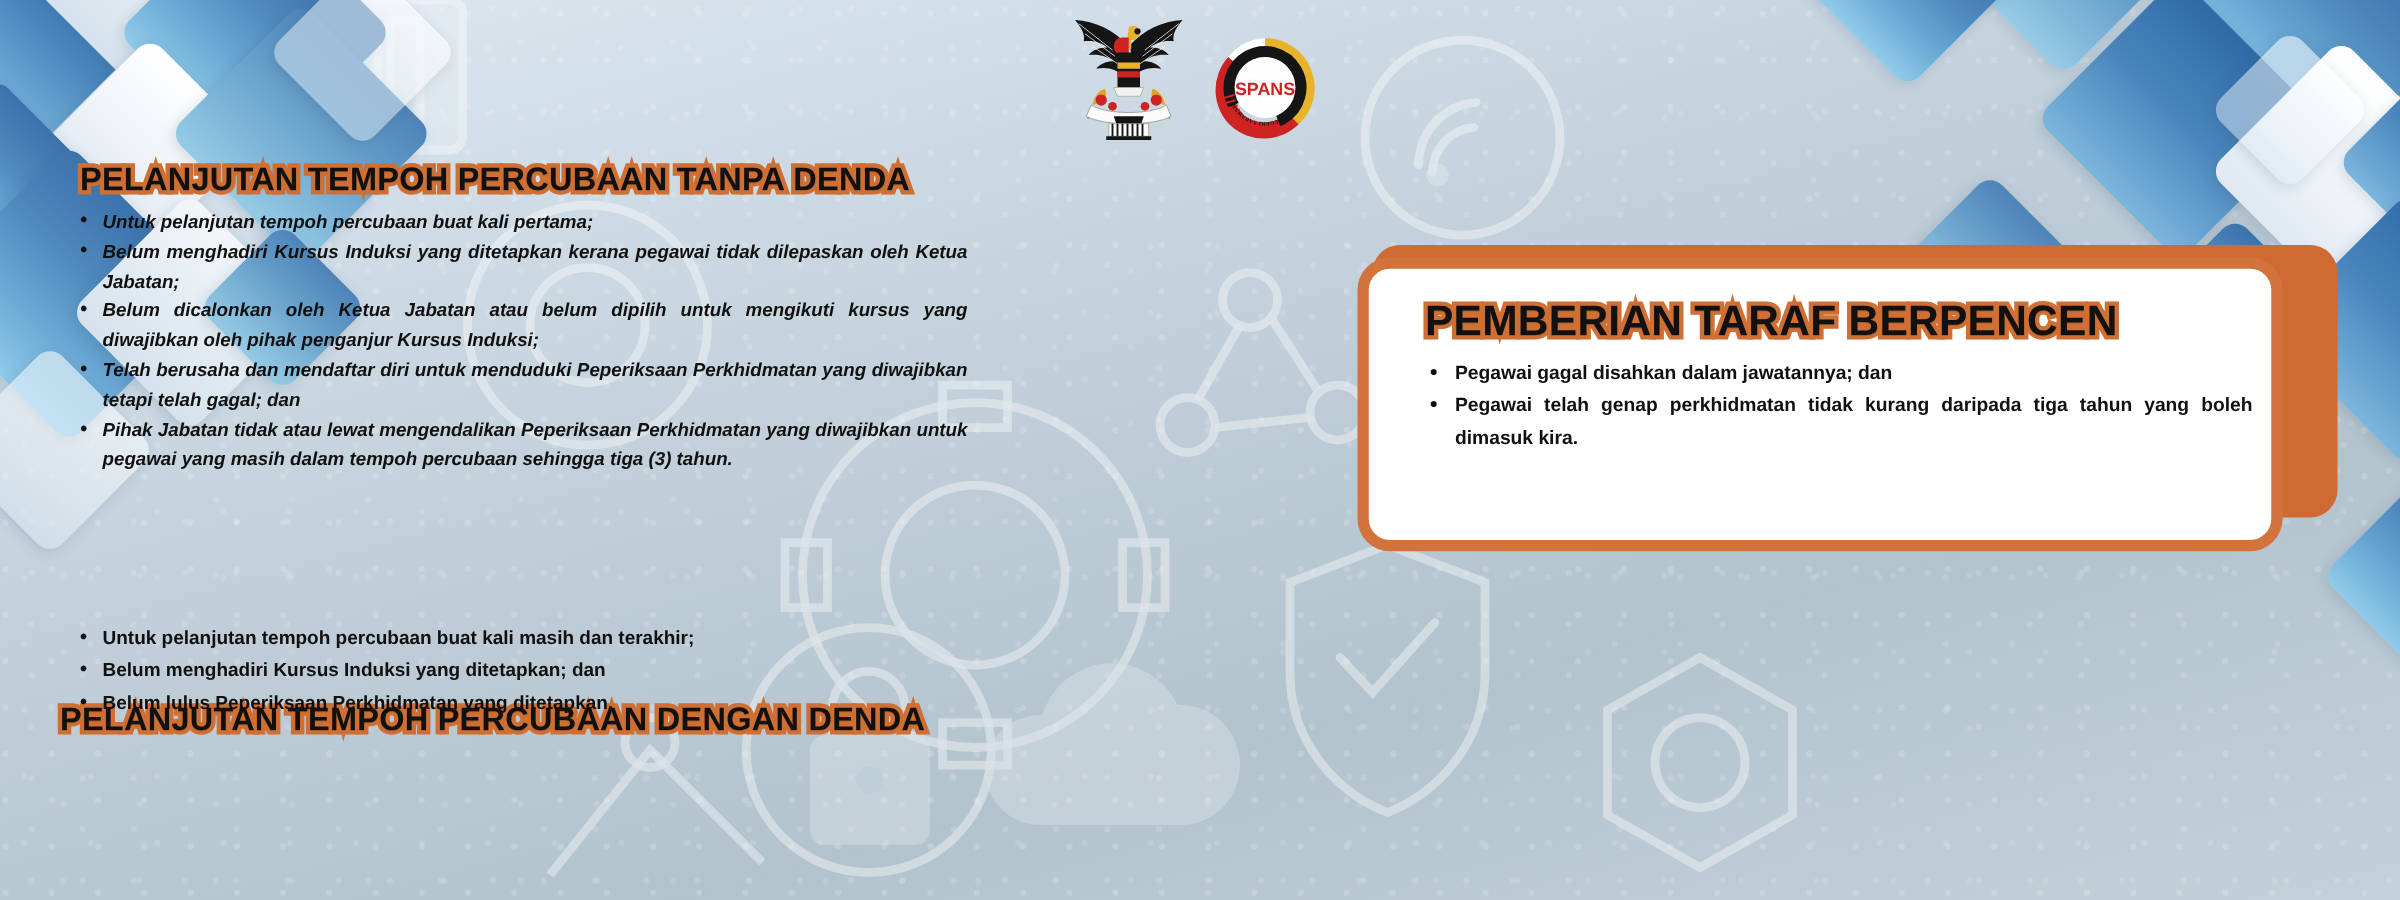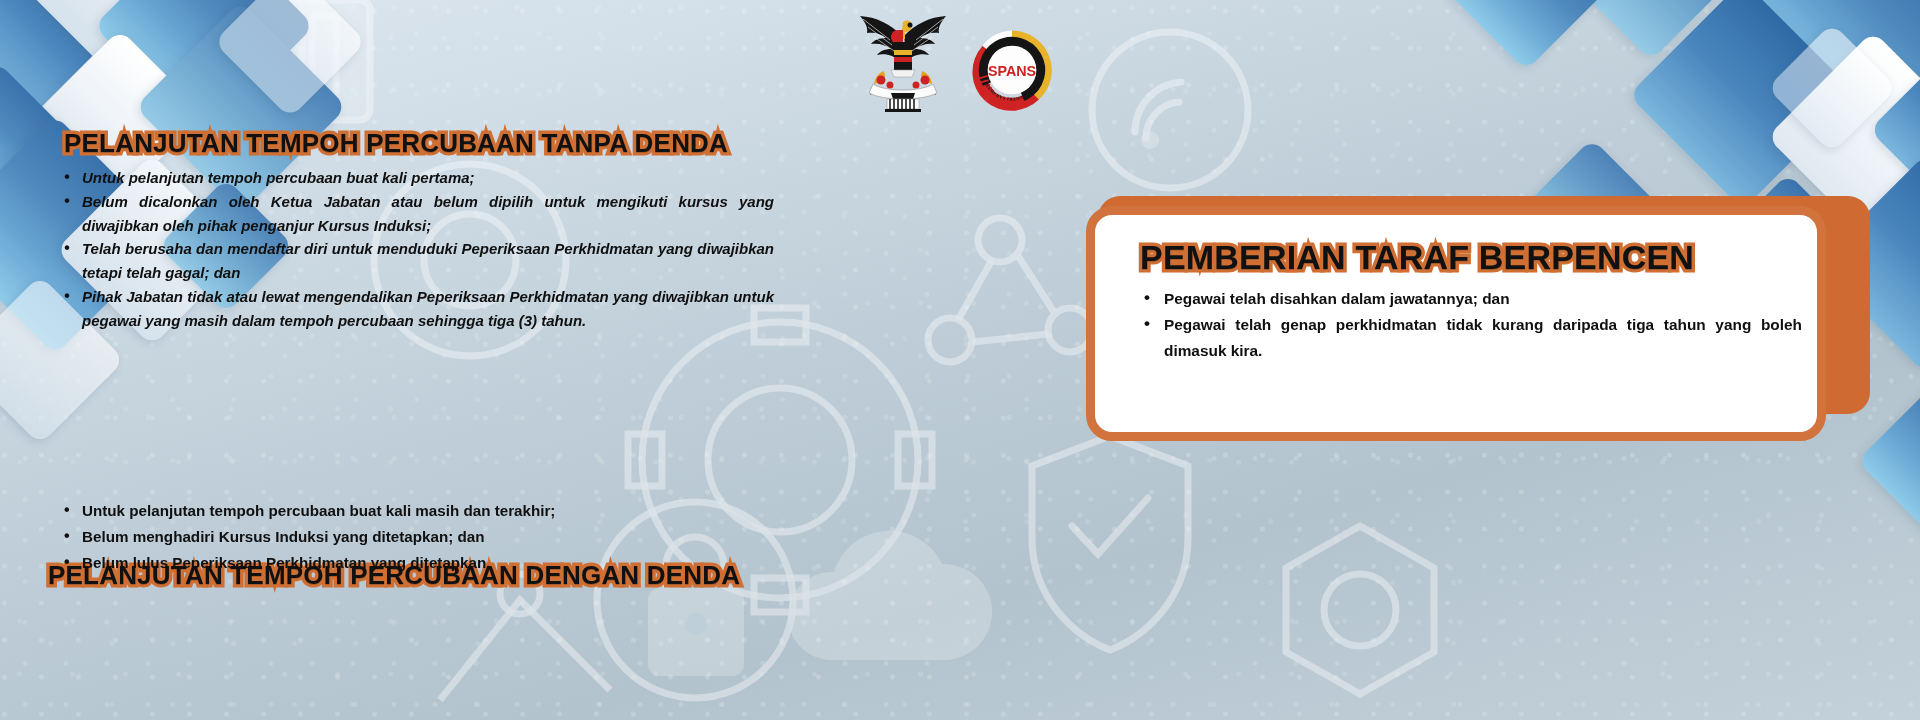--- a/index.html
+++ b/index.html
@@ -290,36 +290,37 @@
       </text>
 
       <text x="100" y="114" text-anchor="middle" font-family="'Liberation Sans', sans-serif" font-size="34" font-weight="bold" fill="#cf2222">SPANS</text>
     </svg>
   </div>
 
   <div class="head-band" id="head1" style="left:64px; top:128px;">PELANJUTAN TEMPOH PERCUBAAN TANPA DENDA</div>
 
   <ul class="bullets" id="left-list-1">
     <li>Untuk pelanjutan tempoh percubaan buat kali pertama;</li>
+    <li>Belum menghadiri Kursus Induksi yang ditetapkan kerana pegawai tidak dilepaskan oleh Ketua Jabatan;</li>
     <li>Belum dicalonkan oleh Ketua Jabatan atau belum dipilih untuk mengikuti kursus yang diwajibkan oleh pihak penganjur Kursus Induksi;</li>
     <li>Telah berusaha dan mendaftar diri untuk menduduki Peperiksaan Perkhidmatan yang diwajibkan tetapi telah gagal; dan</li>
     <li>Pihak Jabatan tidak atau lewat mengendalikan Peperiksaan Perkhidmatan yang diwajibkan untuk pegawai yang masih dalam tempoh percubaan sehingga tiga (3) tahun.</li>
   </ul>
 
   <div class="head-band" id="head2" style="left:48px; top:560px;">PELANJUTAN TEMPOH PERCUBAAN DENGAN DENDA</div>
 
   <ul class="bullets" id="left-list-2">
     <li>Untuk pelanjutan tempoh percubaan buat kali masih dan terakhir;</li>
     <li>Belum menghadiri Kursus Induksi yang ditetapkan; dan</li>
     <li>Belum lulus Peperiksaan Perkhidmatan yang ditetapkan.</li>
   </ul>
 
   <div id="card-back"></div>
   <div id="card-white"></div>
 
   <div class="head-band" id="card-title">PEMBERIAN TARAF BERPENCEN</div>
 
   <ul class="bullets" id="card-list">
-    <li>Pegawai telah disahkan dalam jawatannya; dan</li>
+    <li>Pegawai gagal disahkan dalam jawatannya; dan</li>
     <li>Pegawai telah genap perkhidmatan tidak kurang daripada tiga tahun yang boleh dimasuk kira.</li>
   </ul>
 
 </div>
 
 </body></html>

